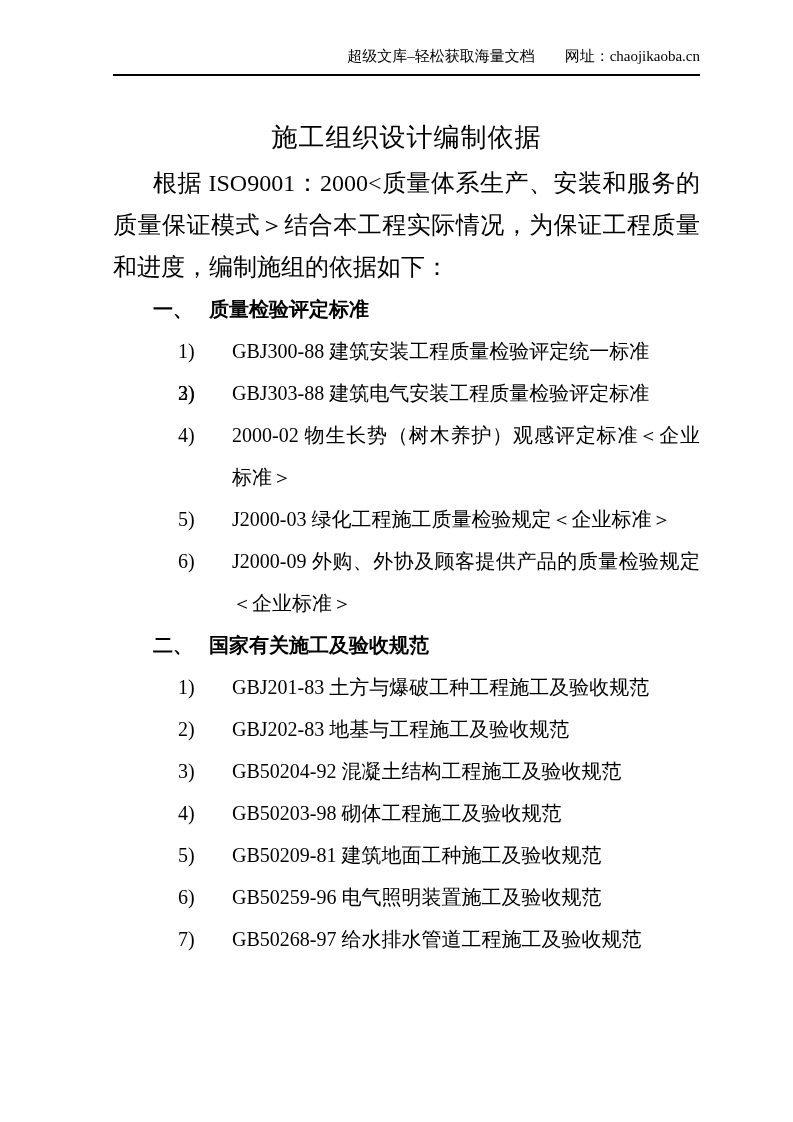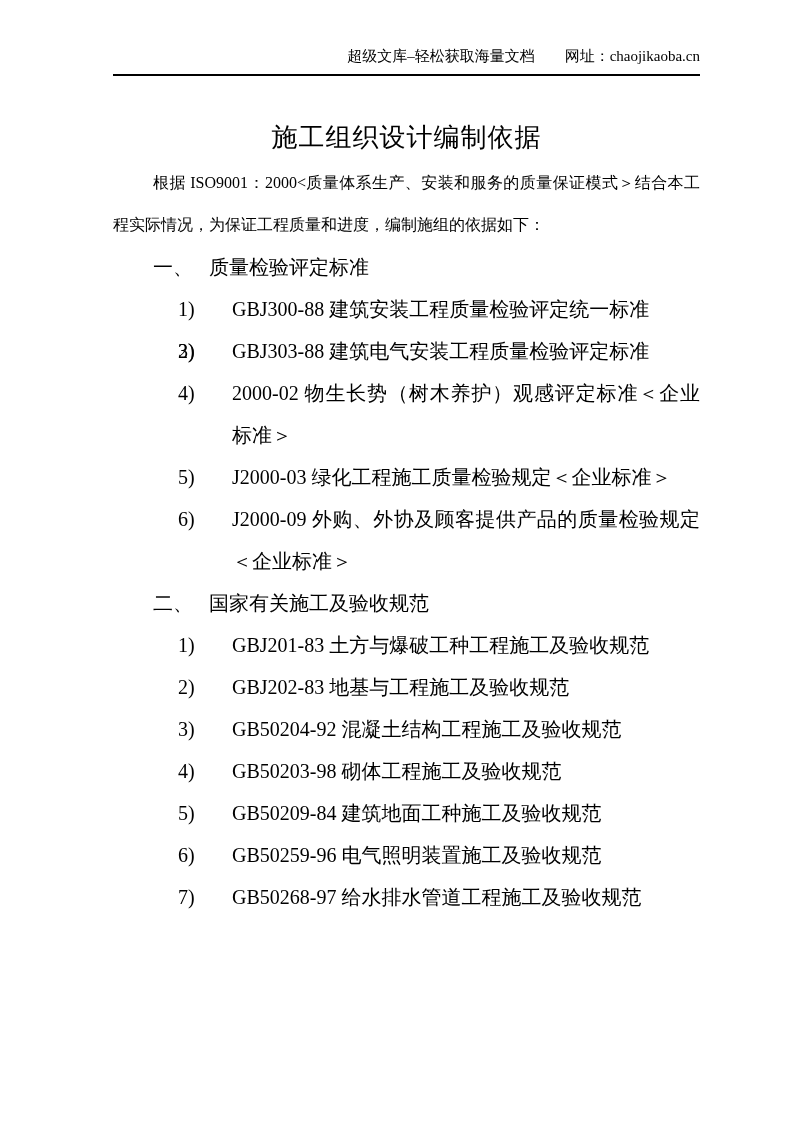--- a/index.html
+++ b/index.html
@@ -32,28 +32,28 @@
   .doc-title {
     margin-top: 41px;
     text-align: center;
     font-size: 26px;
     font-weight: normal;
     line-height: 42px;
     letter-spacing: 1px;
   }
   .intro {
     margin: 3px 0 0 0;
-    font-size: 16px;
+    font-size: 24px;
     line-height: 42px;
     text-align: justify;
     text-indent: 40px;
   }
   .section-heading {
     font-size: 20px;
-    font-weight: normal;
+    font-weight: bold;
     line-height: 42px;
     padding-left: 40px;
   }
   .section-heading .marker {
     margin-right: 16px;
   }
   .list-item {
     position: relative;
     padding-left: 119px;
     font-size: 20px;
@@ -123,21 +123,21 @@
   <div class="list-item">
     <span class="num">3)</span>
     <span>GB50204-92 混凝土结构工程施工及验收规范</span>
   </div>
   <div class="list-item">
     <span class="num">4)</span>
     <span>GB50203-98 砌体工程施工及验收规范</span>
   </div>
   <div class="list-item">
     <span class="num">5)</span>
-    <span>GB50209-84 建筑地面工种施工及验收规范</span>
+    <span>GB50209-81 建筑地面工种施工及验收规范</span>
   </div>
   <div class="list-item">
     <span class="num">6)</span>
     <span>GB50259-96 电气照明装置施工及验收规范</span>
   </div>
   <div class="list-item">
     <span class="num">7)</span>
     <span>GB50268-97 给水排水管道工程施工及验收规范</span>
   </div>
 

